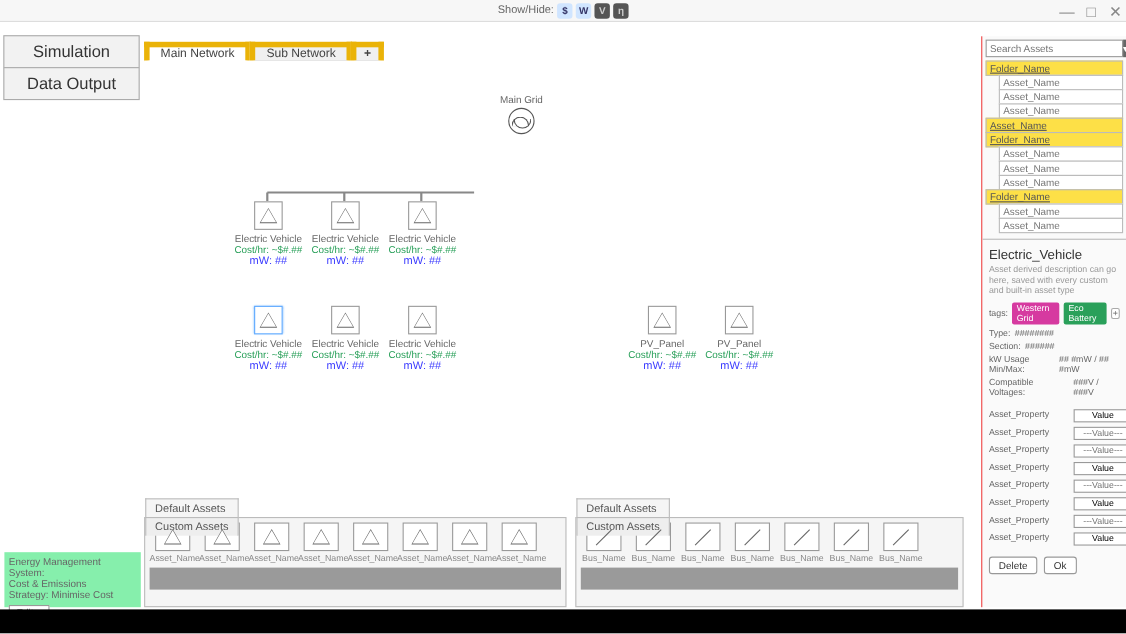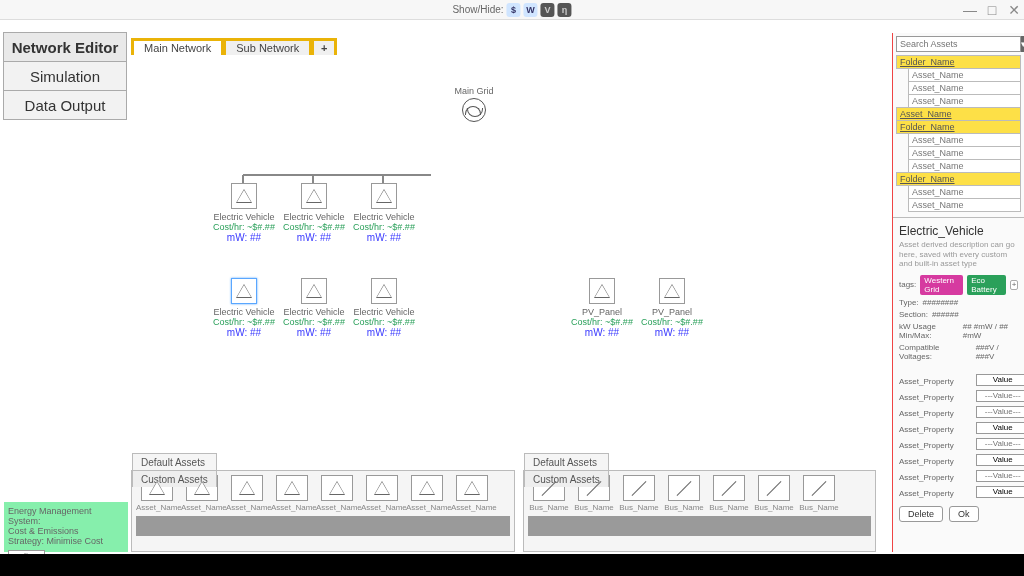--- a/index.html
+++ b/index.html
@@ -16,21 +16,21 @@
   .win-controls { position: absolute; right: 2px; top: 2px; display: flex; gap: 6px; color: #888; font-size: 14px; }
   .win-btn { width: 16px; height: 16px; display: flex; align-items: center; justify-content: center; cursor: pointer; }
 
   
   .mode-menu { position: absolute; top: 32px; left: 3px; width: 124px; }
   .mode-item { height: 30px; background: #f2f2f2; border: 1px solid #aaa; margin-bottom: -1px; display: flex; align-items: center; justify-content: center; font-size: 15px; color: #333; cursor: pointer; }
   .mode-item.active { background: #e9e9e9; font-weight: bold; }
 
   
   .tabbar { position: absolute; top: 36px; left: 131px; display: flex; align-items: flex-end; height: 20px; }
-  .tab { height: 18px; padding: 0 10px; background: #f0f0f0; border: 3px solid #eab308; border-bottom: 1px solid #aaa; margin-right: -1px; font-size: 11px; color: #444; display: flex; align-items: center; cursor: pointer; }
+  .tab { height: 18px; padding: 0 10px; background: #f0f0f0; border: 5px solid #eab308; border-bottom: 1px solid #aaa; margin-right: -1px; font-size: 11px; color: #444; display: flex; align-items: center; cursor: pointer; }
   .tab.active { background: #fff; border-bottom-color: #fff; }
   .tab.plus { width: 22px; justify-content: center; font-weight: bold; }
 
   
   .canvas { position: absolute; top: 55px; left: 131px; right: 140px; bottom: 108px; background: #fff; }
   .svg-lines { position: absolute; inset: 0; }
 
   .node { position: absolute; text-align: center; font-size: 10px; }
   .grid-node { left: 318px; top: 31px; width: 50px; }
   .grid-circle { width: 24px; height: 24px; border: 1px solid #555; border-radius: 50%; margin: 2px auto 0; position: relative; display: flex; align-items: center; justify-content: center; }
@@ -67,21 +67,21 @@
 
   .rp-divider { height:1px; background:#bbb; margin:6px 0; }
   .rp-title { font-size:12px; color:#333; margin:4px 6px 2px; }
   .rp-desc  { font-size:8px; color:#999; margin:0 6px 6px; line-height:1.2; }
   .rp-row { margin:3px 6px; font-size:8px; color:#666; display:flex; align-items:center; gap:4px; }
   .tag { padding:1px 4px; border-radius:2px; color:#fff; font-size:8px; }
   .tag.pink { background:#d63aa0; }
   .tag.green{ background:#2aa05a; }
   .tag.plus { background:#fff; color:#666; border:1px solid #aaa; width:10px; height:10px; display:flex; align-items:center; justify-content:center; padding:0; }
 
-  .prop-row { display:flex; justify-content:space-between; align-items:flex-end; height:14px; margin:2px 6px; font-size:8px; color:#666;gap:22px; }
+  .prop-row { display:flex; justify-content:space-between; align-items:flex-start; height:14px; margin:2px 6px; font-size:8px; color:#666;gap:22px; }
   .prop-row input { width:54px; height:12px; font-size:8px; border:1px solid #999; text-align:center; }
   .rp-btns { display:flex; gap:6px; margin:8px 6px; }
   .rp-btn { padding:2px 8px; border:1px solid #999; background:#fff; border-radius:3px; font-size:9px; cursor:pointer; }
 
   
   .palette { position:absolute; bottom:24px; height:82px; border:1px solid #bbb; background:#f5f5f5; }
   .paletteA { left:131px; width:384px; }
   .paletteB { left:523px; width:353px; }
   .pal-tabs { position:absolute; top:-18px; left:0; display:flex;flex-direction:column; }
   .pal-tab { height:17px; padding:0 8px; border:1px solid #bbb; border-bottom:none; background:#eee; margin-right:-1px; font-size:10px; display:flex; align-items:center; color:#555; cursor:pointer; }
@@ -112,21 +112,20 @@
     <span class="sh-badge sh-dark2">η</span>
   </div>
   <div class="win-controls">
     <span class="win-btn">—</span>
     <span class="win-btn">□</span>
     <span class="win-btn">✕</span>
   </div>
 </div>
 
 <div class="mode-menu">
-  <div class="mode-item active">Network Editor</div>
   <div class="mode-item">Simulation</div>
   <div class="mode-item">Data Output</div>
 </div>
 
 <div class="tabbar">
   <div class="tab active">Main Network</div>
   <div class="tab">Sub Network</div>
   <div class="tab plus">+</div>
 </div>
 

